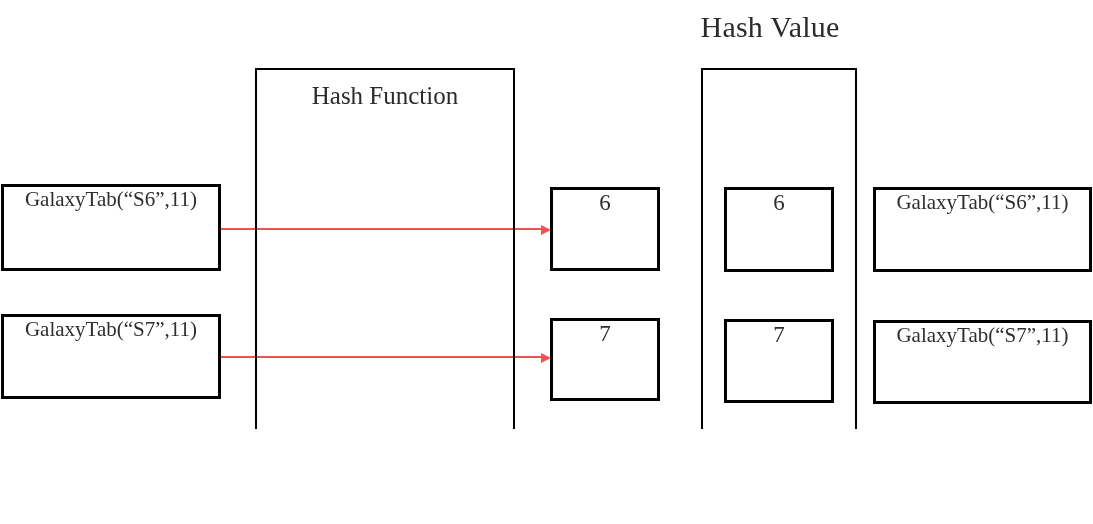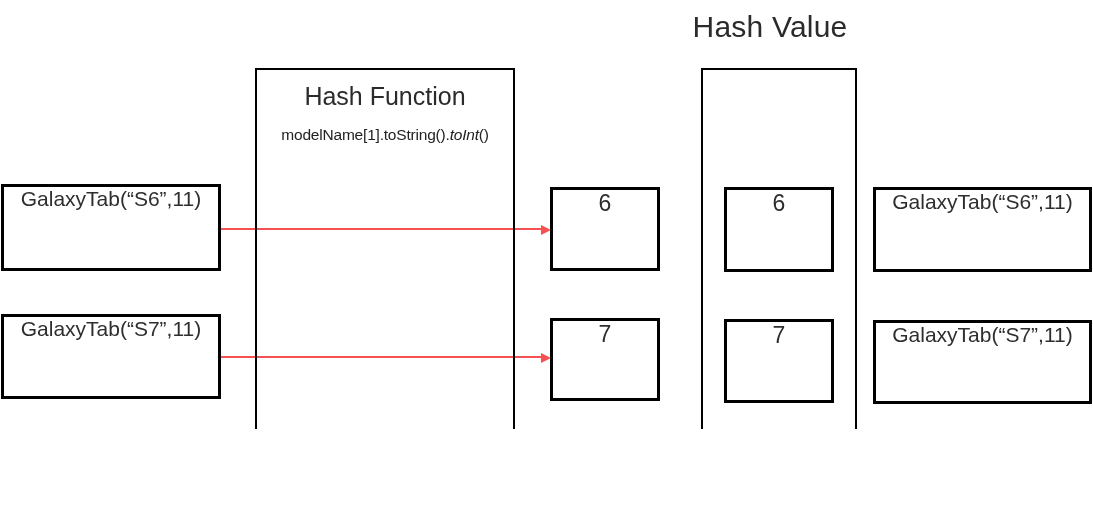--- a/index.html
+++ b/index.html
@@ -8,20 +8,21 @@
     background: #ffffff;
     font-family: "Liberation Sans", sans-serif;
   }
   .stage {
     position: relative;
     width: 1093px;
     height: 429px;
     background: #ffffff;
     overflow: hidden;
     color: #2e2e2e;
+    font-family: Liberation Serif, serif;
   }
   
   .box {
     position: absolute;
     box-sizing: border-box;
     background: transparent;
     border: 3px solid #000000;
     display: flex;
     align-items: flex-start;
     justify-content: center;
@@ -112,21 +113,20 @@
     <span>GalaxyTab(“S7”,11)</span>
   </div>
 
   <div class="arrow-line" id="arrow-line-s6"></div>
   <div class="arrow-head" id="arrow-head-s6"></div>
   <div class="arrow-line" id="arrow-line-s7"></div>
   <div class="arrow-head" id="arrow-head-s7"></div>
 
   <div class="bigbox" id="hf-box">
     <div class="hf-title">Hash Function</div>
-    <div class="hf-formula"><span>modelName[1].toString().</span><i>toInt</i><span>()</span></div>
   </div>
 
   <div class="box" id="mid-s6">
     <span>6</span>
   </div>
   <div class="box" id="mid-s7">
     <span>7</span>
   </div>
 
   <div class="bigbox" id="hv-box"></div>

